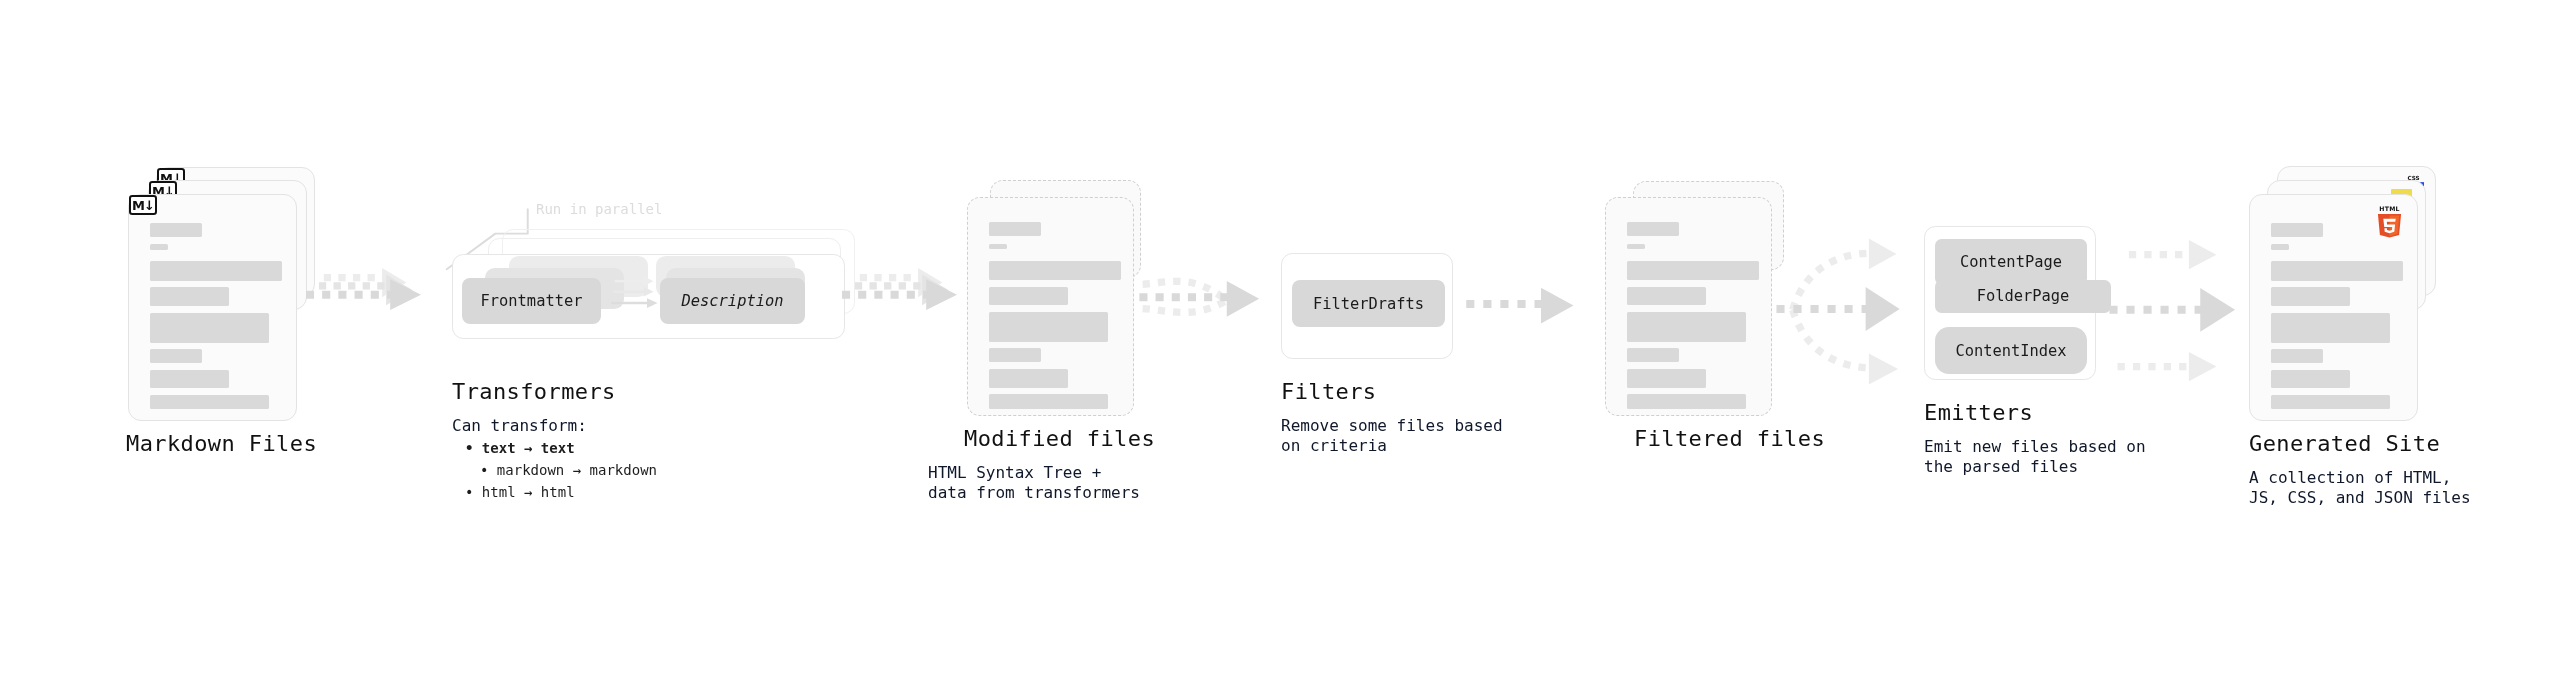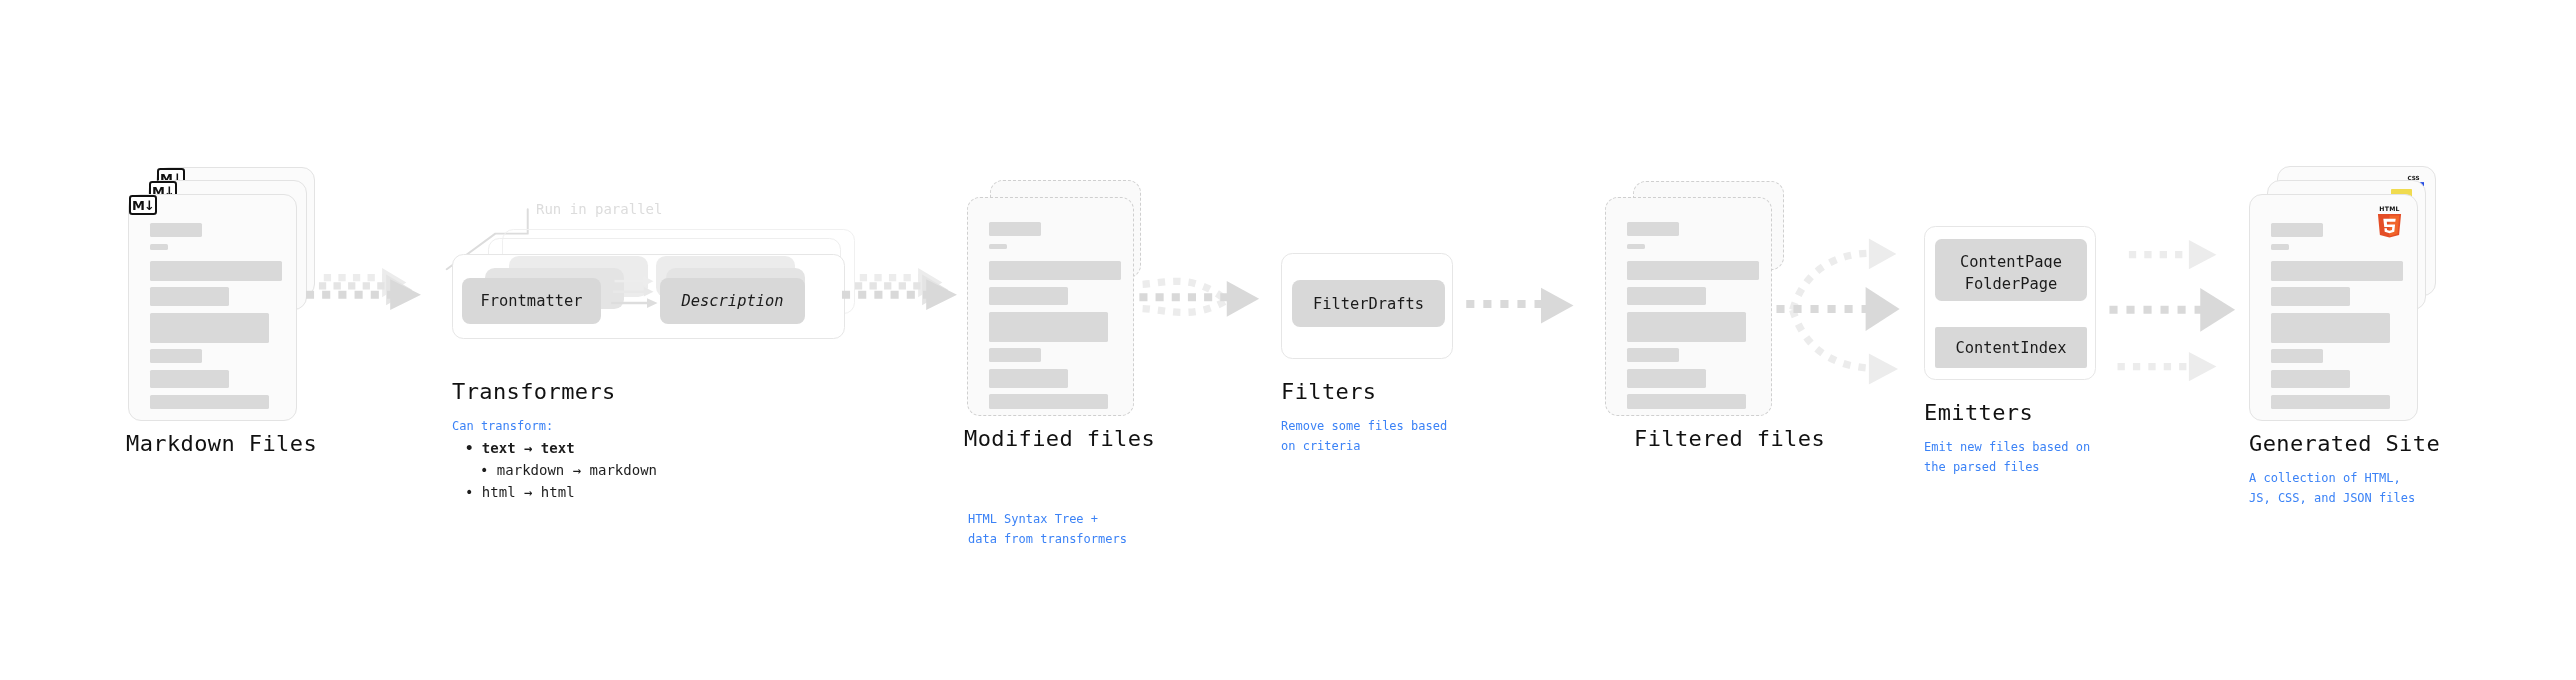--- a/index.html
+++ b/index.html
@@ -67,23 +67,23 @@
   
   .title{
     position:absolute;
     font-size:22px;
     letter-spacing:0.4px;
     color:#111;
     white-space:nowrap;
   }
   .sub{
     position:absolute;
-    font-size:12px;
+    font-size:16px;
     line-height:20.3px;
-    color:#3b82f6;
+    color:#0f172a;
     white-space:pre;
   }
   .bullets{
     position:absolute;
     font-size:14px;
     line-height:22px;
     color:#1d1d1d;
     white-space:pre;
   }
   .parallel-label{
@@ -208,21 +208,21 @@
         <div class="bar" style="width:18px;height:5.7px;margin-bottom:11.4px;"></div>
         <div class="bar" style="width:132px;height:19.5px;margin-bottom:6.5px;"></div>
         <div class="bar" style="width:79px;height:18.7px;margin-bottom:6.5px;"></div>
         <div class="bar" style="width:119px;height:30px;margin-bottom:6.5px;"></div>
         <div class="bar" style="width:52px;height:14px;margin-bottom:6.5px;"></div>
         <div class="bar" style="width:79px;height:18.7px;margin-bottom:6.5px;"></div>
         <div class="bar" style="width:119px;height:14.6px;margin-bottom:0;"></div>
       </div>
     </div>
     <div class="title" style="left:964px;top:426px;">Modified files</div>
-    <div class="sub" style="left:968px;top:463px;margin-top:46px;">HTML Syntax Tree +
+    <div class="sub" style="left:928px;top:463px;">HTML Syntax Tree +
 data from transformers</div>
   </div>
 
   <svg class="abs" style="left:1136px;top:260px;" width="154" height="89" viewBox="0 0 190 110">
     <g fill="none" stroke="#ececec" stroke-width="9" stroke-dasharray="9 10" stroke-linecap="butt">
       <path d="M8,30 C40,28 70,16 112,50"></path>
       <path d="M8,60 C40,62 70,74 112,50"></path>
     </g>
     <g fill="none" stroke="#d9d9d9" stroke-width="10" stroke-dasharray="10 10">
       <line x1="4" y1="46" x2="118" y2="46"></line>
@@ -271,22 +271,22 @@
     <polygon points="114,150 150,169 114,188" fill="#ececec"></polygon>
     <g fill="none" stroke="#d9d9d9" stroke-width="10" stroke-dasharray="10 11">
       <line x1="0" y1="95" x2="116" y2="95"></line>
     </g>
     <polygon points="110,68 152,95 110,122" fill="#d9d9d9"></polygon>
   </svg>
 
   <div class="abs" style="left:0;top:0;">
     <div class="pbox" style="left:1924px;top:226px;width:172px;height:154px;"></div>
     <div class="chip" style="left:1935px;top:239px;width:152px;height:46px;border-radius:6.5px;">ContentPage</div>
-    <div class="chip" style="left:1935px;top:268px;width:152px;height:32.5px;border-radius:6.5px;">FolderPage</div>
-    <div class="chip" style="left:1935px;top:327px;width:152px;height:41px;border-radius:2px;">ContentIndex</div>
+    <div class="chip" style="left:1935px;top:280px;width:176px;height:32.5px;border-radius:6.5px;">FolderPage</div>
+    <div class="chip" style="left:1935px;top:327px;width:152px;height:47px;border-radius:14px;">ContentIndex</div>
     <div class="title" style="left:1924px;top:400px;">Emitters</div>
     <div class="sub" style="left:1924px;top:437px;">Emit new files based on
 the parsed files</div>
   </div>
 
   <svg class="abs" style="left:2109px;top:232px;" width="163" height="154" viewBox="0 0 200 190">
     <g stroke="#ececec" stroke-width="9" stroke-dasharray="9 10" fill="none">
       <line x1="24" y1="28" x2="104" y2="28"></line>
       <line x1="10" y1="166" x2="104" y2="166"></line>
     </g>

